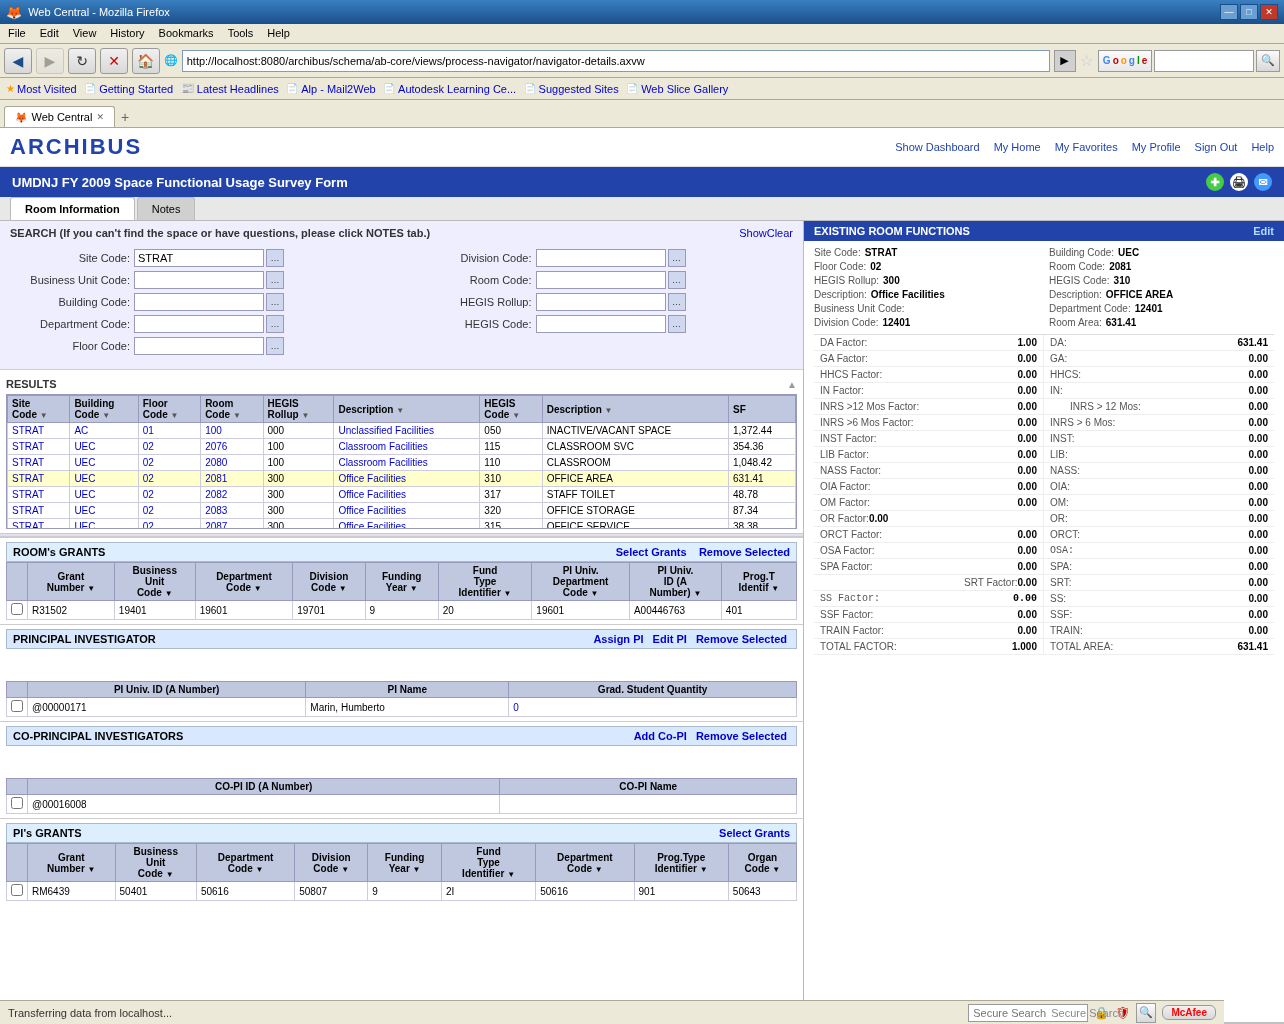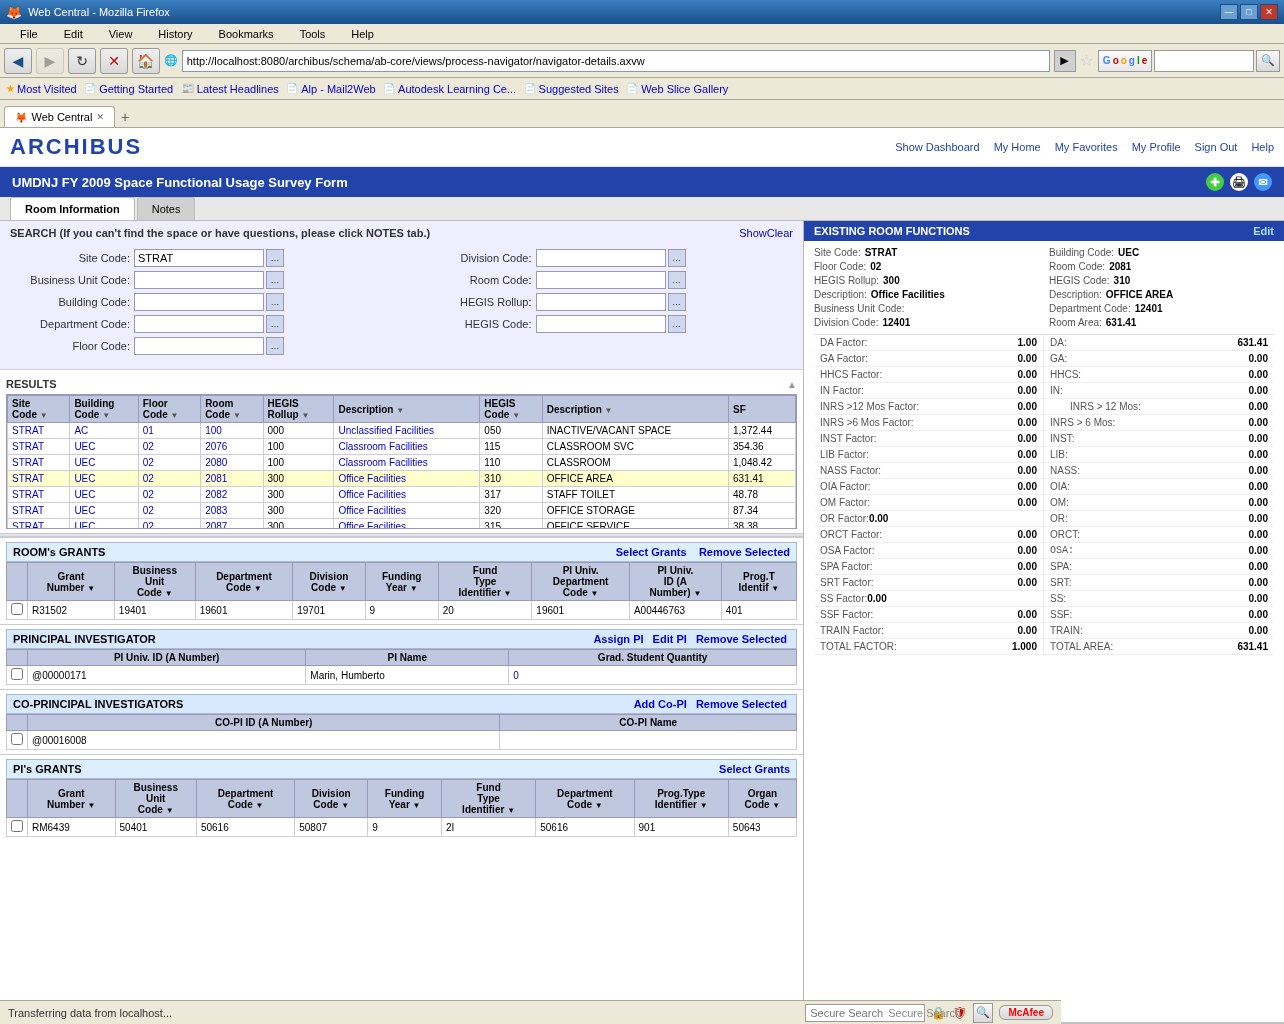--- a/index.html
+++ b/index.html
@@ -4,21 +4,21 @@
   <style>
     * { margin: 0; padding: 0; box-sizing: border-box; }
     body { font-family: Arial, sans-serif; font-size: 11px; background: #c0c0c0; width: 1284px; min-height: 1024px; overflow: hidden; }
 
     
     .title-bar { background: linear-gradient(to bottom, #3a7fc1, #1a4f8a); color: white; padding: 3px 6px; display: flex; align-items: center; gap: 6px; height: 24px; }
     .title-bar-text { font-size: 11px; flex: 1; }
     .title-bar-buttons { display: flex; gap: 2px; }
     .title-bar-btn { width: 18px; height: 16px; background: #6a9fd4; border: 1px solid #1a4f8a; color: white; font-size: 9px; display: flex; align-items: center; justify-content: center; cursor: pointer; }
 
-    .menu-bar { background: #ece9d8; border-bottom: 1px solid #aca899; padding: 2px 16px; display: flex; gap: 18px; height: 20px; align-items: center; }
+    .menu-bar { background: #ece9d8; border-bottom: 1px solid #aca899; padding: 2px 4px; display: flex; gap: 6px; height: 20px; }
     .menu-item { font-size: 11px; color: #000; cursor: pointer; padding: 1px 4px; }
 
     .toolbar { background: #ece9d8; border-bottom: 1px solid #aca899; padding: 2px 4px; display: flex; align-items: center; gap: 4px; height: 34px; }
     .nav-btn { background: linear-gradient(to bottom, #f0f0f0, #d8d8d8); border: 1px solid #9a9a9a; border-radius: 3px; width: 28px; height: 26px; display: flex; align-items: center; justify-content: center; cursor: pointer; font-size: 14px; color: #333; }
     .nav-btn.disabled { opacity: 0.4; }
     .address-bar { flex: 1; display: flex; align-items: center; gap: 4px; }
     .address-input { flex: 1; height: 22px; border: 1px solid #7f9db9; padding: 1px 4px; font-size: 11px; background: white; }
     .search-area { display: flex; align-items: center; gap: 2px; }
 
     .bookmarks-bar { background: #ece9d8; border-bottom: 1px solid #aca899; padding: 2px 6px; display: flex; gap: 8px; align-items: center; height: 22px; }
@@ -88,36 +88,36 @@
     .grants-section { padding: 4px 6px; border-top: 1px solid #ccc; }
     .grants-header { background: #ddeeff; padding: 3px 6px; font-size: 11px; font-weight: bold; display: flex; justify-content: space-between; align-items: center; border: 1px solid #aabbcc; }
     .grants-action-btn { font-size: 11px; color: #0000cc; cursor: pointer; }
     .grants-table { width: 100%; border-collapse: collapse; font-size: 10px; }
     .grants-table th { background: #c0c8e0; border: 1px solid #9999bb; padding: 2px 4px; font-size: 10px; font-weight: bold; }
     .grants-table td { border: 1px solid #ccccdd; padding: 2px 4px; }
 
     
     .pi-section { padding: 4px 6px; border-top: 1px solid #ccc; }
     .pi-header { background: #d8e8ff; padding: 3px 6px; font-size: 11px; font-weight: bold; display: flex; justify-content: space-between; align-items: center; border: 1px solid #aabbcc; }
-    .pi-table { width: 100%; border-collapse: collapse; font-size: 10px; }
+    .pi-table { width: 100%; border-collapse: collapse; font-size: 10px; margin-top: 32px; }
     .pi-table th { background: #c0c8e0; border: 1px solid #9999bb; padding: 2px 4px; font-size: 10px; font-weight: bold; }
     .pi-table td { border: 1px solid #ccccdd; padding: 2px 4px; }
     .pi-action-btn { font-size: 11px; color: #0000cc; cursor: pointer; margin: 0 3px; }
 
     
     .erf-header { background: #2244aa; color: white; padding: 4px 10px; font-size: 11px; font-weight: bold; display: flex; justify-content: space-between; align-items: center; }
     .erf-edit { color: #aaddff; cursor: pointer; font-size: 11px; }
     .erf-content { padding: 6px 10px; }
     .erf-row { display: flex; gap: 10px; margin-bottom: 3px; }
     .erf-field { display: flex; align-items: center; gap: 4px; flex: 1; }
     .erf-label { font-size: 10px; color: #555; text-align: right; white-space: nowrap; }
     .erf-value { font-size: 10px; font-weight: bold; color: #000; }
 
     
-    .status-bar { background: #ece9d8; border-top: 1px solid #aca899; padding: 2px 8px; display: flex; align-items: center; justify-content: space-between; height: 24px; position: fixed; bottom: 0; width: 1061px; }
+    .status-bar { background: #ece9d8; border-top: 1px solid #aca899; padding: 2px 8px; display: flex; align-items: center; justify-content: space-between; height: 24px; position: fixed; bottom: 0; width: 1224px; }
     .status-text { font-size: 11px; color: #333; }
     .status-right { display: flex; align-items: center; gap: 6px; }
     .status-search-box { width: 120px; height: 18px; border: 1px solid #9a9a9a; font-size: 11px; padding: 1px 4px; }
     .mcafee-btn { background: linear-gradient(to bottom, #f0f0f0, #d8d8d8); border: 1px solid #9a9a9a; border-radius: 6px; padding: 1px 8px; font-size: 10px; font-weight: bold; color: #c00; cursor: pointer; }
     input[type="checkbox"] { width: 12px; height: 12px; }
 
     
     .table-scroll { max-height: 135px; overflow-y: scroll; overflow-x: auto; }
     .table-scroll::-webkit-scrollbar { width: 14px; }
     .table-scroll::-webkit-scrollbar-track { background: #e0e0e0; }
@@ -758,29 +758,29 @@
                 <span style="font-size:10px;font-weight:bold;">0.00</span>
               </div>
               <div style="display: flex; justify-content: space-between; padding: 2px 6px; border-bottom: 1px solid rgb(238, 238, 238); border-right: 1px solid rgb(238, 238, 238);">
                 <span style="font-size:10px;color:#555;">SPA Factor:</span>
                 <span style="font-size:10px;font-weight:bold;">0.00</span>
               </div>
               <div style="display: flex; justify-content: space-between; padding: 2px 6px; border-bottom: 1px solid rgb(238, 238, 238);">
                 <span style="font-size:10px;color:#555;">SPA:</span>
                 <span style="font-size:10px;font-weight:bold;">0.00</span>
               </div>
-              <div style="display: flex; justify-content: space-between; padding: 2px 6px; border-bottom: 1px solid rgb(238, 238, 238); border-right: 1px solid rgb(238, 238, 238);">
+              <div style="display: flex; justify-content: flex-end; padding: 2px 6px; border-bottom: 1px solid rgb(238, 238, 238); border-right: 1px solid rgb(238, 238, 238);">
                 <span style="font-size:10px;color:#555;">SRT Factor:</span>
                 <span style="font-size:10px;font-weight:bold;">0.00</span>
               </div>
               <div style="display: flex; justify-content: space-between; padding: 2px 6px; border-bottom: 1px solid rgb(238, 238, 238);">
                 <span style="font-size:10px;color:#555;">SRT:</span>
                 <span style="font-size:10px;font-weight:bold;">0.00</span>
               </div>
-              <div style="display: flex; padding: 2px 6px; border-bottom: 1px solid rgb(238, 238, 238); border-right: 1px solid rgb(238, 238, 238);">
+              <div style="display: flex; justify-content: space-between; padding: 2px 6px; border-bottom: 1px solid rgb(238, 238, 238); border-right: 1px solid rgb(238, 238, 238); font-family: Liberation Mono, monospace;">
                 <span style="font-size:10px;color:#555;">SS Factor:</span>
                 <span style="font-size:10px;font-weight:bold;">0.00</span>
               </div>
               <div style="display: flex; justify-content: space-between; padding: 2px 6px; border-bottom: 1px solid rgb(238, 238, 238);">
                 <span style="font-size:10px;color:#555;">SS:</span>
                 <span style="font-size:10px;font-weight:bold;">0.00</span>
               </div>
               <div style="display: flex; justify-content: space-between; padding: 2px 6px; border-bottom: 1px solid rgb(238, 238, 238); border-right: 1px solid rgb(238, 238, 238);">
                 <span style="font-size:10px;color:#555;">SSF Factor:</span>
                 <span style="font-size:10px;font-weight:bold;">0.00</span>

